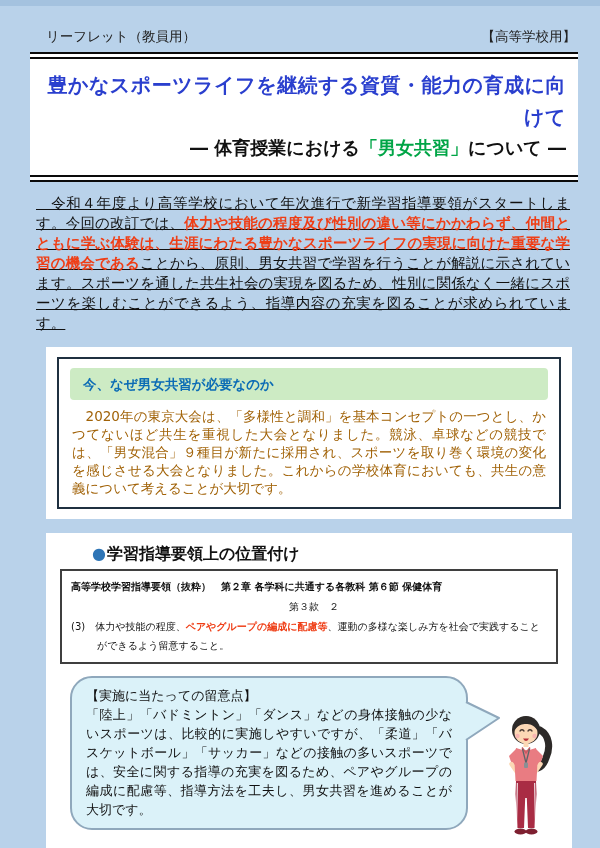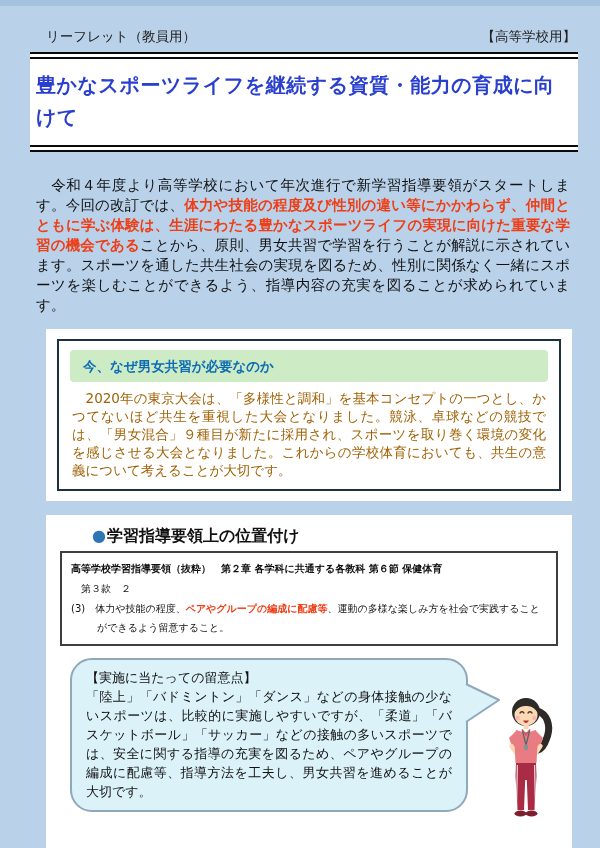--- a/index.html
+++ b/index.html
@@ -11,52 +11,52 @@
     position:relative;overflow:hidden;
   }
   .top-strip{height:6px;background:var(--top_strip,#A4C2DF);}
   .meta-row{
     display:flex;justify-content:space-between;align-items:flex-end;
     margin:22px 24px 6px 46px;font-size:13.5px;color:#222;
   }
   .title-box{
     margin:4px 22px 0 30px;background:#fff;
     border-top:7px double #0a0a0a;border-bottom:7px double #0a0a0a;
-    text-align:left;padding:10px 6px 12px;
+    text-align:right;padding:10px 12px 12px;
   }
   .title-line1{
     color:var(--title_blue,#2A3FCE);
     font-size:20px;font-weight:bold;line-height:32px;letter-spacing:.5px;
   }
   .title-line2{font-size:18px;font-weight:bold;line-height:30px;color:#111;}
   .title-line2 .green{color:var(--highlight_green,#00A546);}
   .intro{
-    margin:23px 30px 0 36px;font-size:14.5px;line-height:20px;
-    text-align:justify;color:#111;
+    margin:11px 30px 0 36px;font-size:14.5px;line-height:20px;
+    text-align:justify;color:#111;text-decoration:underline;
   }
   .red{color:var(--emphasis_red,#EF3E16);font-weight:bold;}
   .panel{background:#fff;margin:14px 28px 0 46px;}
   .panel1{padding:10px 11px;}
   .panel1-inner{border:2px solid var(--panel1_border,#1F3040);padding:9px 11px 10px;}
   .green-header{
     background:var(--green_header_bg,#CDEBC4);
     color:var(--green_header_text,#0C6CB5);
     font-weight:bold;font-size:13.5px;line-height:22px;
     border-radius:4px;padding:5px 13px;
   }
   .why-body{margin:7px 2px 0;font-size:13.5px;line-height:18px;text-align:justify;color:#a16207;}
   .panel2{padding:10px 14px 8px;position:relative;}
   .section-heading{font-size:16px;font-weight:bold;line-height:22px;color:#111;margin-left:32px;}
   .section-heading .bullet{color:var(--bullet_blue,#2E75B6);margin-right:1px;}
   .quote-box{
     border:2px solid var(--quote_border,#3F3F3F);
     margin-top:4px;padding:6px 9px 7px;font-size:10px;line-height:19px;color:#111;
   }
   .quote-title{font-weight:bold;}
-  .quote-sub{margin-left:1em;margin-top:1px;}
+  .quote-sub{margin-left:1em;margin-top:1px;text-align:center;}
   .quote-item{margin-top:1px;padding-left:2.6em;text-indent:-2.6em;}
   .bubble-area{position:relative;margin-top:12px;height:186px;}
   .bubble{
     box-sizing:border-box;position:absolute;left:10px;top:0;width:398px;
     background:var(--bubble_bg,#DBF2F9);
     border:2px solid var(--bubble_border,#8FA8BC);
     border-radius:22px;padding:8px 14px 9px;
     font-size:13px;line-height:19px;color:#111;
   }
   .bubble-title{font-weight:normal;}
@@ -70,20 +70,21 @@
 <div>
   <div class="top-strip"></div>
 
   <div class="meta-row">
     <span>リーフレット（教員用）</span>
     <span>【高等学校用】</span>
   </div>
 
   <div class="title-box">
     <div class="title-line1">豊かなスポーツライフを継続する資質・能力の育成に向けて</div>
+    <div class="title-line2"><span>― 体育授業における</span><span class="green">「男女共習」</span><span>について ―</span></div>
   </div>
 
   <p class="intro"><span>　令和４年度より高等学校において年次進行で新学習指導要領がスタートします。今回の改訂では、</span><span class="red">体力や技能の程度及び性別の違い等にかかわらず、仲間とともに学ぶ体験は、生涯にわたる豊かなスポーツライフの実現に向けた重要な学習の機会である</span><span>ことから、原則、男女共習で学習を行うことが解説に示されています。スポーツを通した共生社会の実現を図るため、性別に関係なく一緒にスポーツを楽しむことができるよう、指導内容の充実を図ることが求められています。</span></p>
 
   <div class="panel panel1">
     <div class="panel1-inner">
       <div class="green-header">
         <div>今、なぜ男女共習が必要なのか</div>
       </div>
       <p class="why-body">　2020年の東京大会は、「多様性と調和」を基本コンセプトの一つとし、かつてないほど共生を重視した大会となりました。競泳、卓球などの競技では、「男女混合」９種目が新たに採用され、スポーツを取り巻く環境の変化を感じさせる大会となりました。これからの学校体育においても、共生の意義について考えることが大切です。</p>

